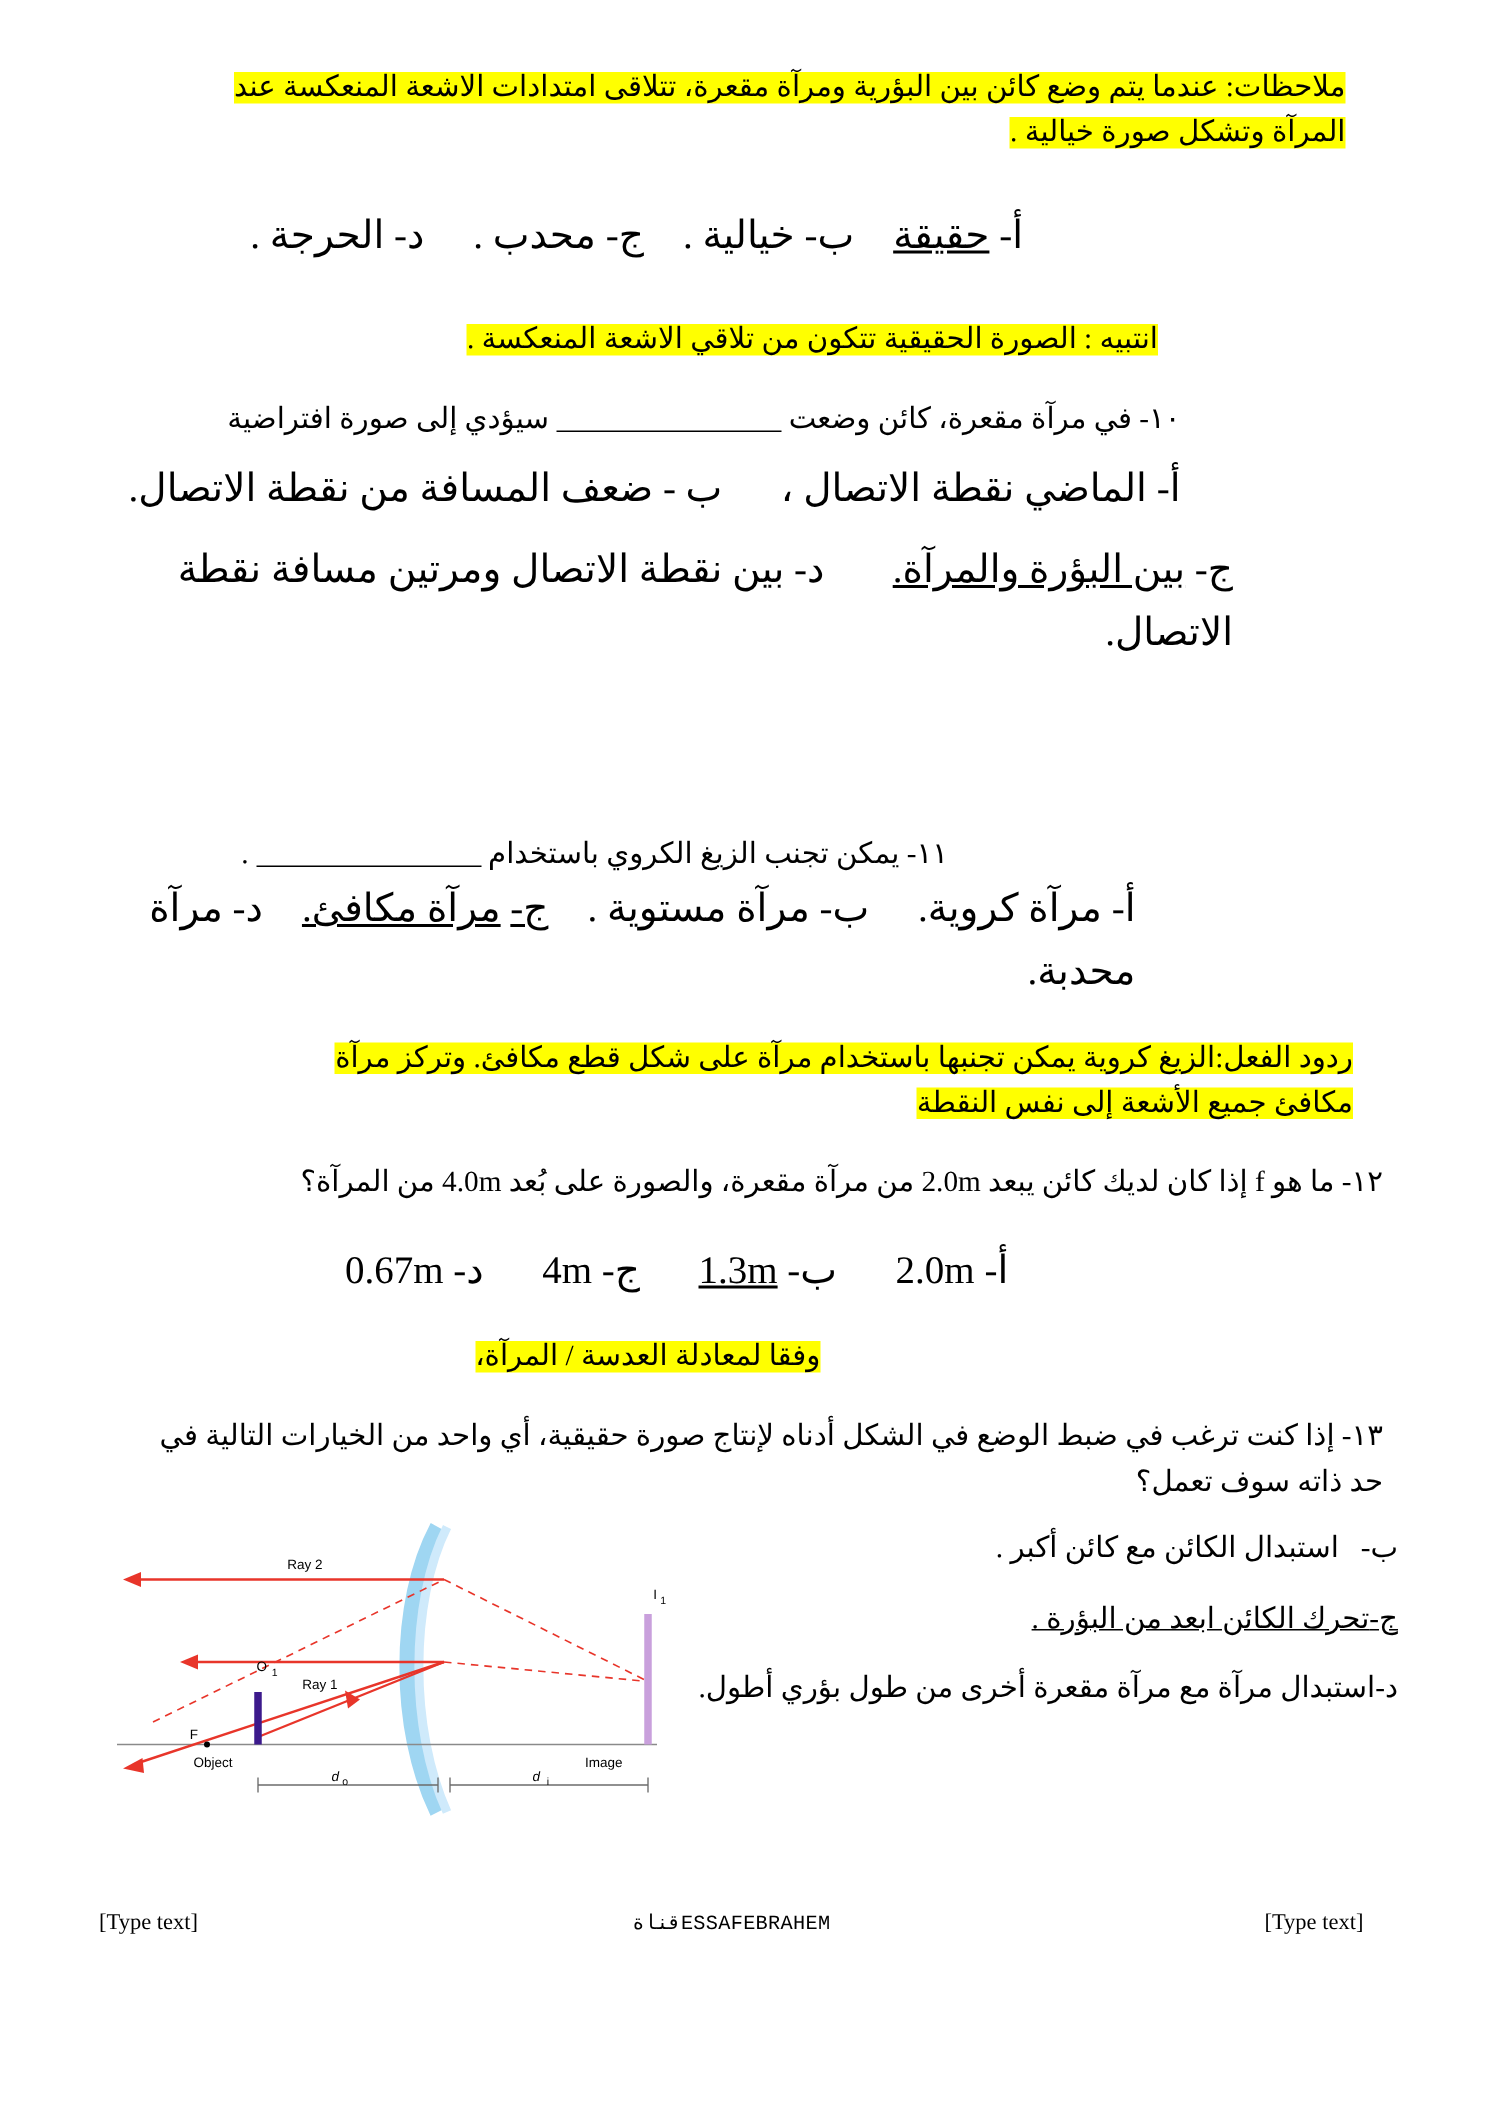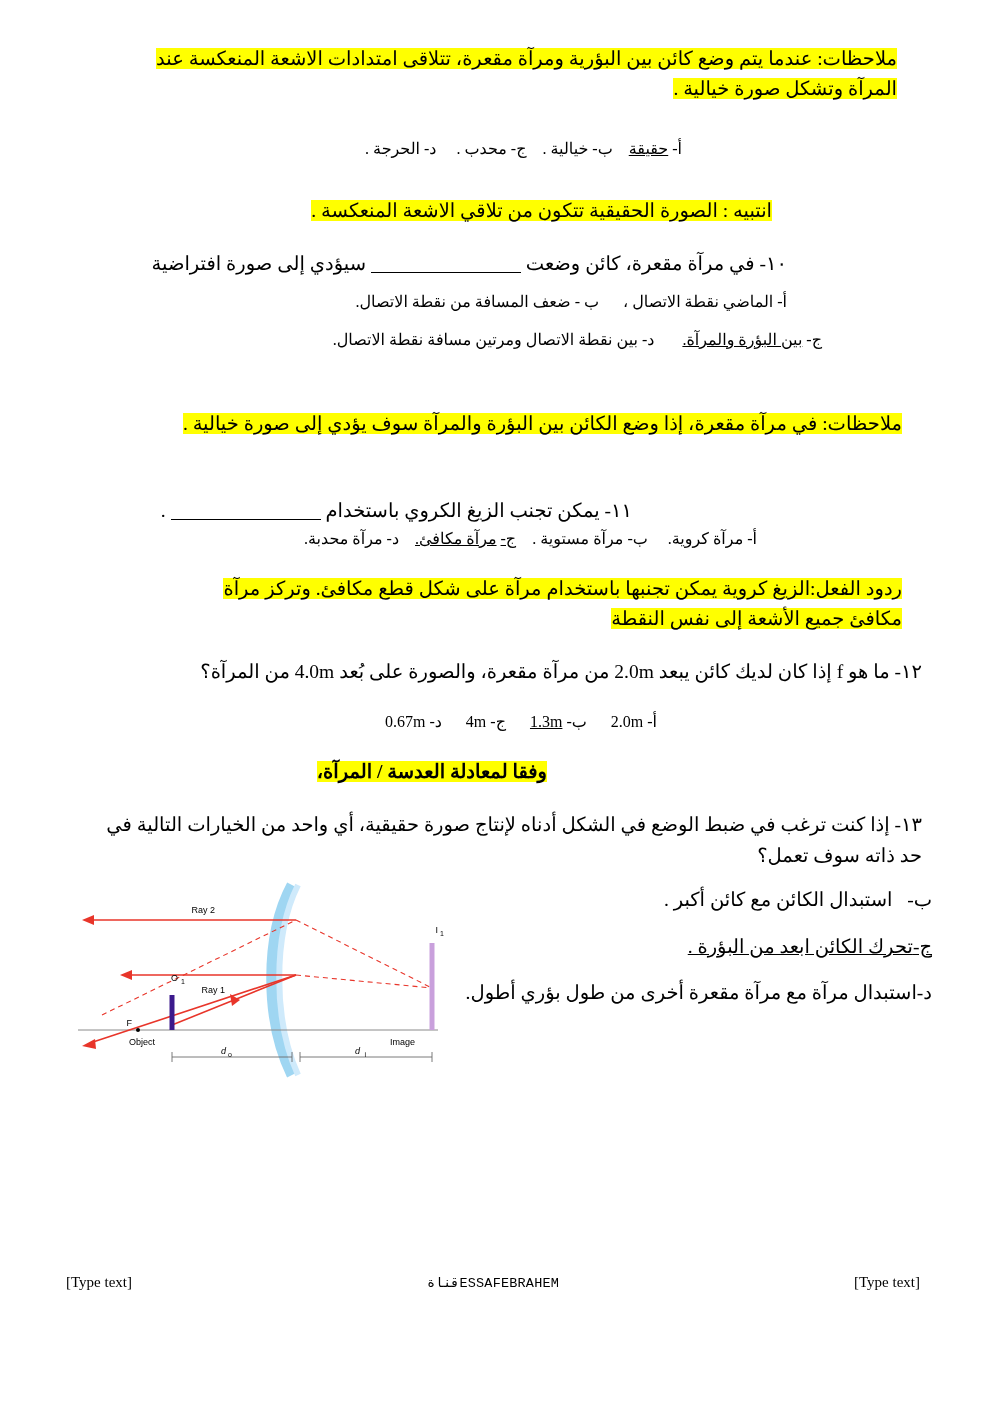--- a/index.html
+++ b/index.html
@@ -43,21 +43,21 @@
     display: inline-block;
     border-bottom: 1px solid #000;
     width: 150px;
     vertical-align: middle;
     height: 14px;
   }
   .u {
     text-decoration: underline;
   }
   .opts {
-    font-size: 16px;
+    font-size: 26px;
     line-height: 1.6;
   }
   .spacer-sm { height: 10px; }
   .spacer-md { height: 22px; }
   .spacer-lg { height: 34px; }
 
   
   .block { margin-bottom: 0; }
 
   .q9-opts {
@@ -75,21 +75,21 @@
   .fig-text {
     font-family: "Liberation Sans", sans-serif;
     font-size: 9px;
     fill: #000;
   }
 
   
   .footer {
     position: absolute;
     left: 0;
-    right: 6px;
+    right: 17px;
     bottom: 42px;
     padding: 0 66px;
     display: flex;
     justify-content: space-between;
     align-items: center;
     font-family: "Liberation Serif", serif;
     font-size: 15px;
     direction: ltr;
   }
   .footer-center {
@@ -157,23 +157,20 @@
     <span>ج-</span>
     <span class="u">بين البؤرة  والمرآة.</span>
     &nbsp;&nbsp;&nbsp;&nbsp;&nbsp;
     <span>د-</span>
     <span>بين نقطة الاتصال ومرتين مسافة نقطة الاتصال.</span>
   </div>
 
   <div class="spacer-lg"></div>
   <div class="spacer-md"></div>
 
-  <div class="rtl" style="padding-right:30px; padding-left:80px;">
-    <span class="note hl">ملاحظات: في مرآة مقعرة، إذا وضع  الكائن بين البؤرة  والمرآة سوف يؤدي إلى صورة خيالية .</span>
-  </div>
 
   <div class="spacer-lg"></div>
   <div class="spacer-md"></div>
 
   <div class="rtl q" style="padding-right:300px;">
     <span>١١</span><span>- يمكن تجنب الزيغ  الكروي باستخدام</span>
     <span class="blank"></span>
     <span>.</span>
   </div>
   <div class="rtl opts" style="padding-right:175px;">
@@ -197,37 +194,37 @@
   </div>
 
   <div class="spacer-md"></div>
 
   <div class="rtl q" style="padding-right:10px; padding-left:40px;">
     <span>١٢</span><span>- ما هو f إذا كان لديك كائن يبعد 2.0m  من مرآة مقعرة، والصورة على بُعد 4.0m من المرآة؟</span>
   </div>
 
   <div class="spacer-md"></div>
 
-  <div class="opts" style="direction:rtl; text-align:center; padding-right:120px; padding-left:170px;">
+  <div class="opts" style="direction:rtl; text-align:left; padding-right:120px; padding-left:170px;">
     <span>أ-</span>
     <span>2.0m</span>
     &nbsp;&nbsp;&nbsp;&nbsp;
     <span>ب-</span>
     <span class="u">1.3m</span>
     &nbsp;&nbsp;&nbsp;&nbsp;
     <span>ج-</span>
     <span>4m</span>
     &nbsp;&nbsp;&nbsp;&nbsp;
     <span>د-</span>
     <span>0.67m</span>
   </div>
 
   <div class="spacer-md"></div>
 
-  <div class="rtl" style="padding-right:385px;font-weight:bold;">
+  <div class="rtl" style="padding-right:385px;">
     <span class="note hl">وفقا لمعادلة العدسة / المرآة،</span>
   </div>
 
   <div class="spacer-md"></div>
 
   <div class="rtl q" style="padding-right:10px; padding-left:30px;">
     <span>١٣</span><span>- إذا كنت ترغب في ضبط الوضع في الشكل أدناه لإنتاج صورة حقيقية، أي واحد من الخيارات التالية في حد ذاته سوف تعمل؟</span>
   </div>
 
   <div class="q13-body">

